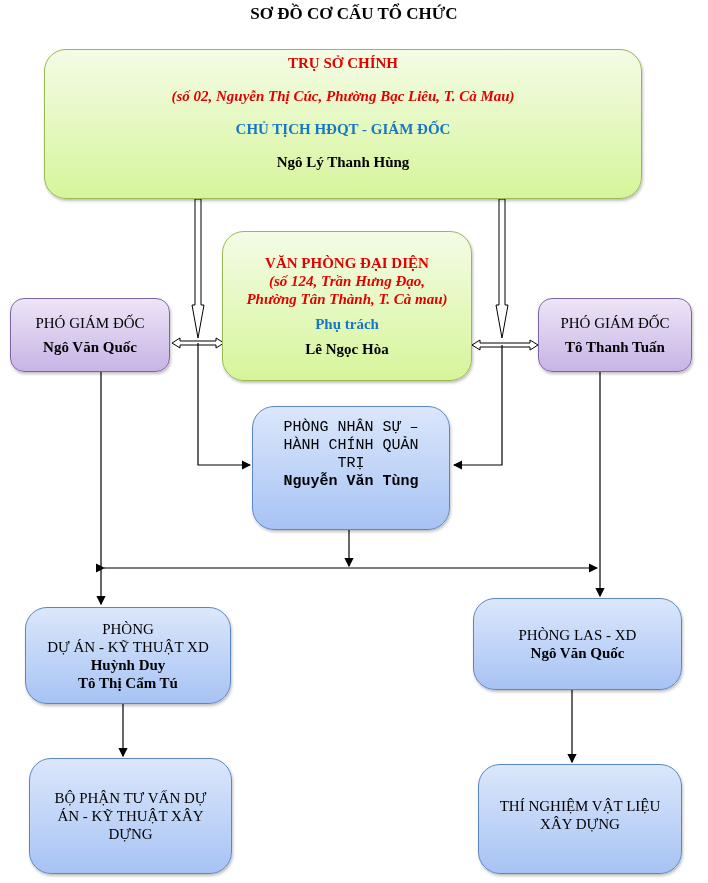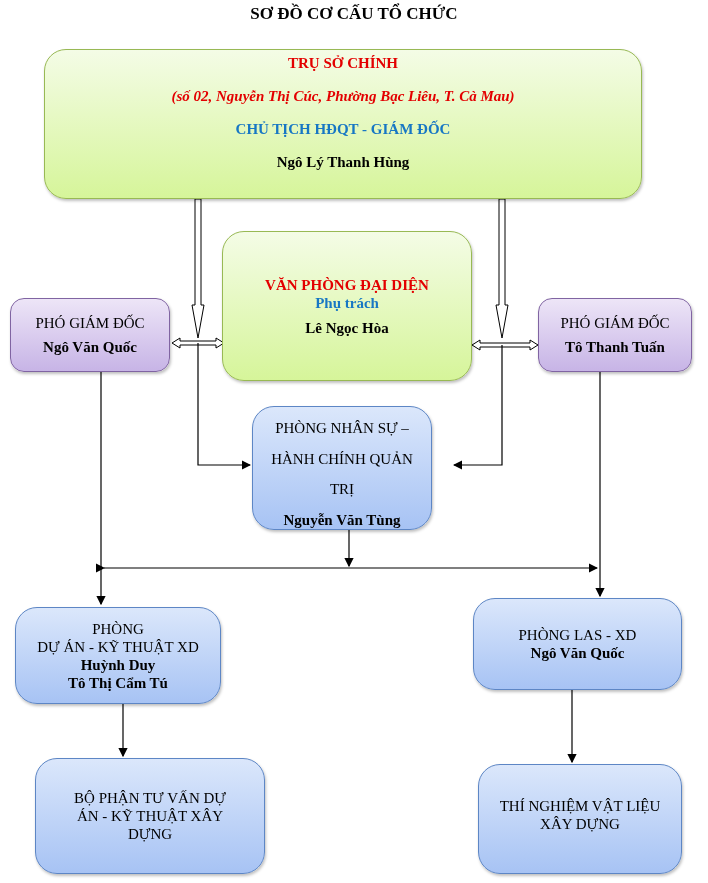--- a/index.html
+++ b/index.html
@@ -55,54 +55,56 @@
 
 <div class="box green" style="left:44px;top:49px;width:598px;height:150px;gap:15px;padding-bottom:24px;">
   <div class="red">TRỤ SỞ CHÍNH</div>
   <div class="redi">(số 02, Nguyễn Thị Cúc, Phường Bạc Liêu, T. Cà Mau)</div>
   <div class="blu">CHỦ TỊCH HĐQT - GIÁM ĐỐC</div>
   <div class="b">Ngô Lý Thanh Hùng</div>
 </div>
 
 <div class="box green" style="left:222px;top:231px;width:250px;height:150px;">
   <div class="red" style="margin-bottom:0;">VĂN PHÒNG ĐẠI DIỆN</div>
+  <div class="redi">(số 124, Trần Hưng Đạo,</div>
+  <div class="redi" style="margin-bottom:7px;">Phường Tân Thành, T. Cà mau)</div>
   <div class="blu" style="margin-bottom:7px;">Phụ trách</div>
   <div class="b">Lê Ngọc Hòa</div>
 </div>
 
 <div class="box purple" style="left:10px;top:298px;width:160px;height:74px;gap:6px;">
   <div class="n">PHÓ GIÁM ĐỐC</div>
   <div class="b">Ngô Văn Quốc</div>
 </div>
 
 <div class="box purple" style="left:538px;top:298px;width:154px;height:74px;gap:6px;">
   <div class="n">PHÓ GIÁM ĐỐC</div>
   <div class="b">Tô Thanh Tuấn</div>
 </div>
 
-<div class="box blue" style="left:252px;top:406px;width:180px;height:124px;justify-content:space-between;padding-top:12px;">
+<div class="box blue" style="left:252px;top:406px;width:198px;height:124px;justify-content:flex-start;padding-top:12px;font-family:Liberation Mono, monospace;">
   <div class="n">PHÒNG NHÂN SỰ –</div>
   <div class="n">HÀNH CHÍNH QUẢN</div>
   <div class="n">TRỊ</div>
   <div class="b">Nguyễn Văn Tùng</div>
 </div>
 
-<div class="box blue" style="left:15px;top:607px;width:206px;height:97px;">
+<div class="box blue" style="left:25px;top:607px;width:206px;height:97px;">
   <div class="n">PHÒNG</div>
   <div class="n">DỰ ÁN - KỸ THUẬT XD</div>
   <div class="b">Huỳnh Duy</div>
   <div class="b">Tô Thị Cẩm Tú</div>
 </div>
 
 <div class="box blue" style="left:473px;top:598px;width:209px;height:92px;align-items:center;">
   <div class="n">PHÒNG LAS - XD</div>
   <div class="b">Ngô Văn Quốc</div>
 </div>
 
-<div class="box blue" style="left:29px;top:758px;width:230px;height:116px;margin-left:6px;">
+<div class="box blue" style="left:29px;top:758px;width:203px;height:116px;">
   <div class="n">BỘ PHẬN TƯ VẤN DỰ</div>
   <div class="n">ÁN - KỸ THUẬT XÂY</div>
   <div class="n">DỰNG</div>
 </div>
 
 <div class="box blue" style="left:478px;top:764px;width:204px;height:110px;padding-bottom:8px;">
   <div class="n">THÍ NGHIỆM VẬT LIỆU</div>
   <div class="n">XÂY DỰNG</div>
 </div>
 

